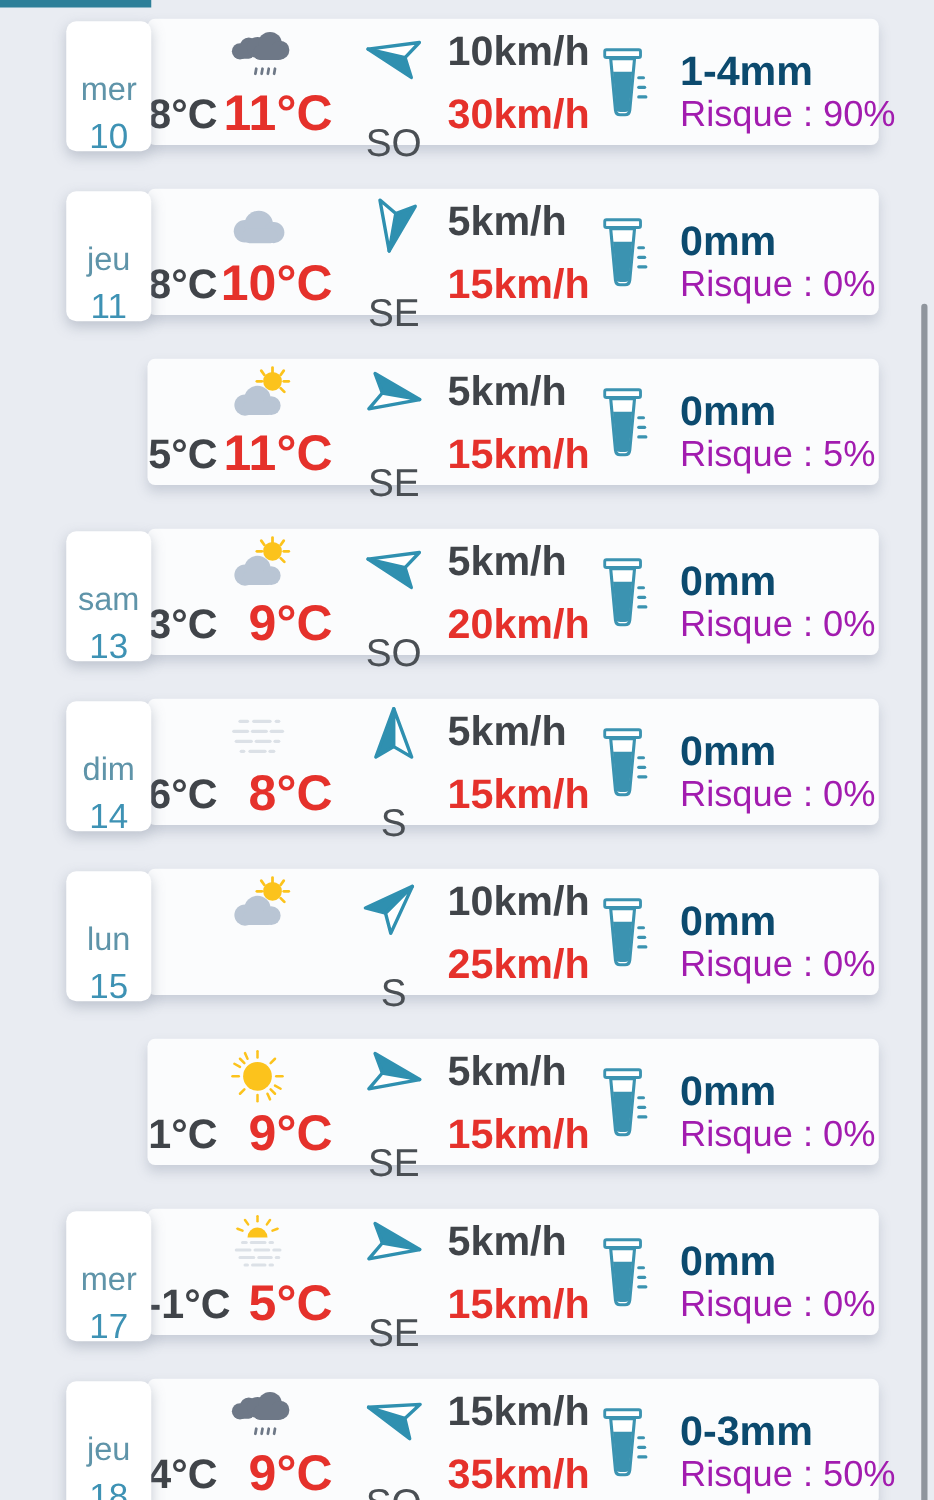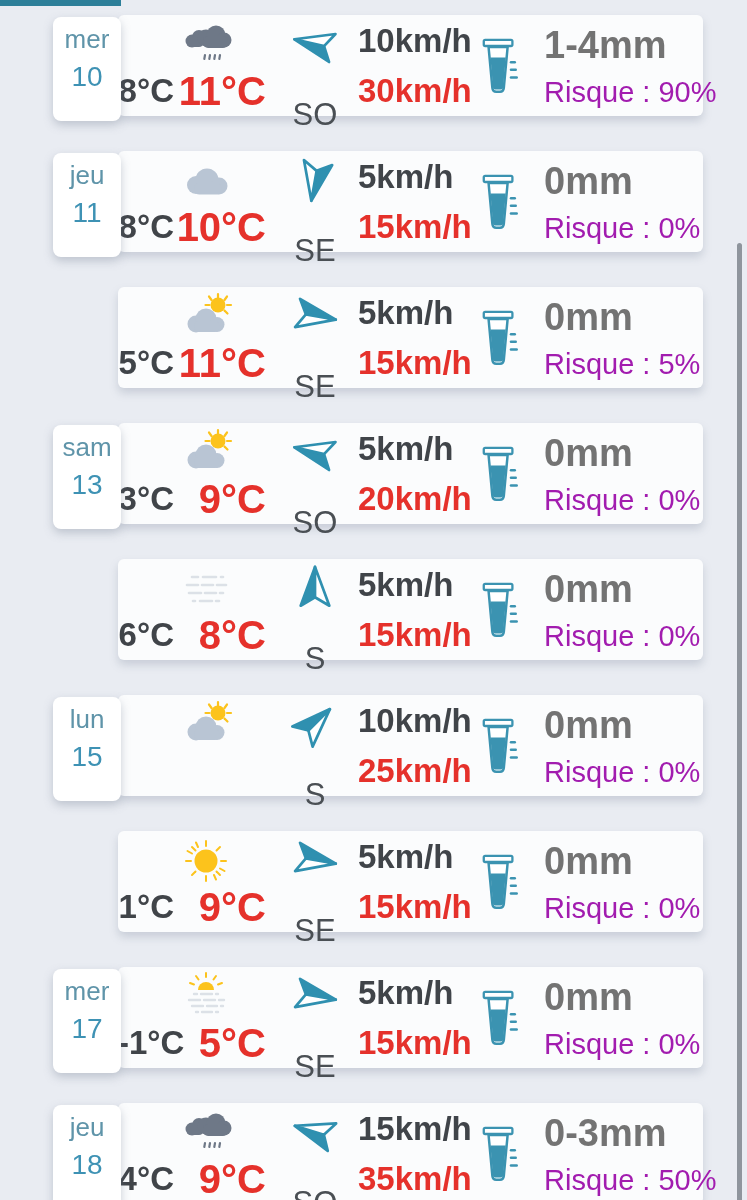--- a/index.html
+++ b/index.html
@@ -12,21 +12,21 @@
   .top-bar{position:absolute;left:0;top:0;width:121px;height:6px;background:#2d7f99;z-index:5;}
   .scrollbar{position:absolute;right:5px;top:243px;width:5px;height:957px;background:#8f959d;border-radius:3px 3px 0 0;z-index:6;}
   .rows{position:absolute;left:0;top:15px;width:747px;}
   .row{position:relative;height:101px;margin-bottom:35px;}
   .daybox{
     position:absolute;left:53px;top:2px;width:68px;height:104px;z-index:2;
     background:#ffffff;border-radius:8px;
     box-shadow:0 4px 10px rgba(110,120,140,.35);
     text-align:center;box-sizing:border-box;padding-top:8px;
   }
-  .day{font-size:26px;line-height:29px;color:#5f94a9;}
+  .day{font-size:26px;line-height:29px;color:#5f94a9;margin-top:32px;}
   .date{font-size:28px;line-height:44px;color:#3e92b4;margin-top:1px;}
   .card{
     position:absolute;left:118px;top:0;width:585px;height:101px;z-index:1;
     background:#fbfcfd;border-radius:6px;
     box-shadow:0 5px 9px rgba(120,130,150,.28);
     display:grid;
     grid-template-columns:158px 78px 102px 88px 1fr;
     grid-template-rows:52px 49px;
     box-sizing:border-box;
   }
@@ -35,21 +35,21 @@
   .temps{grid-area:2/1/3/2;display:flex;padding-top:6px;}
   .tmin{display:inline-block;width:56px;text-align:right;font-size:33px;line-height:36px;font-weight:600;color:#404449;white-space:nowrap;}
   .tmax{display:inline-block;width:92px;text-align:right;font-size:40px;line-height:36px;font-weight:600;color:#e5312b;white-space:nowrap;}
   .arrowbox{grid-area:1/2/2/3;display:flex;justify-content:center;margin-top:2px;}
   .arrowbox svg{width:54px;height:54px;display:block;}
   .dir{grid-area:2/2/3/3;text-align:center;font-size:31px;line-height:36px;padding-top:6px;color:#4a4f54;margin-top:24px;}
   .speed{grid-area:1/3/2/4;font-size:33px;line-height:36px;font-weight:600;color:#404449;padding:8px 0 0 4px;white-space:nowrap;}
   .gust{grid-area:2/3/3/4;font-size:33px;line-height:36px;font-weight:600;color:#e5312b;padding:6px 0 0 4px;white-space:nowrap;}
   .gaugebox{grid-area:1/4/3/5;display:flex;align-items:center;justify-content:center;}
   .gaugebox svg{width:42px;height:62px;display:block;margin-top:2px;}
-  .precip{grid-area:1/5/2/6;font-size:38px;line-height:36px;font-weight:600;color:#737373;padding-top:12px;white-space:nowrap;}
+  .precip{grid-area:1/5/2/6;font-size:33px;line-height:36px;font-weight:600;color:#0c4a6e;padding-top:24px;white-space:nowrap;}
   .risk{grid-area:2/5/3/6;font-size:29px;line-height:33px;color:#a21caf;padding-top:9px;white-space:nowrap;}
 </style>
 </head>
 <body>
 
 <div class="top-bar"></div>
 <div class="rows" id="rows">
   <div class="row">
     <div class="daybox">
       <div class="day">mer</div>
@@ -259,20 +259,24 @@
     <line x1="33.5" y1="43" x2="39.5" y2="43"></line>
   </g>
           </svg>
         </div>
       <div class="precip">0mm</div>
       <div class="risk">Risque : 0%</div>
     </div>
   </div>
 
   <div class="row">
+    <div class="daybox">
+      <div class="day">dim</div>
+      <div class="date">14</div>
+    </div>
     <div class="card">
       <div class="wicon">
           <svg viewBox="0 0 64 52" xmlns="http://www.w3.org/2000/svg">
     <g stroke="#dce1e7" stroke-width="2.6" stroke-linecap="round">
       <line x1="18" y1="14" x2="24" y2="14"></line>
               <line x1="29" y1="14" x2="42" y2="14"></line>
               <line x1="47" y1="14" x2="49" y2="14"></line>
       <line x1="13" y1="22" x2="24" y2="22"></line>
               <line x1="28" y1="22" x2="39" y2="22"></line>
               <line x1="43" y1="22" x2="52" y2="22"></line>

